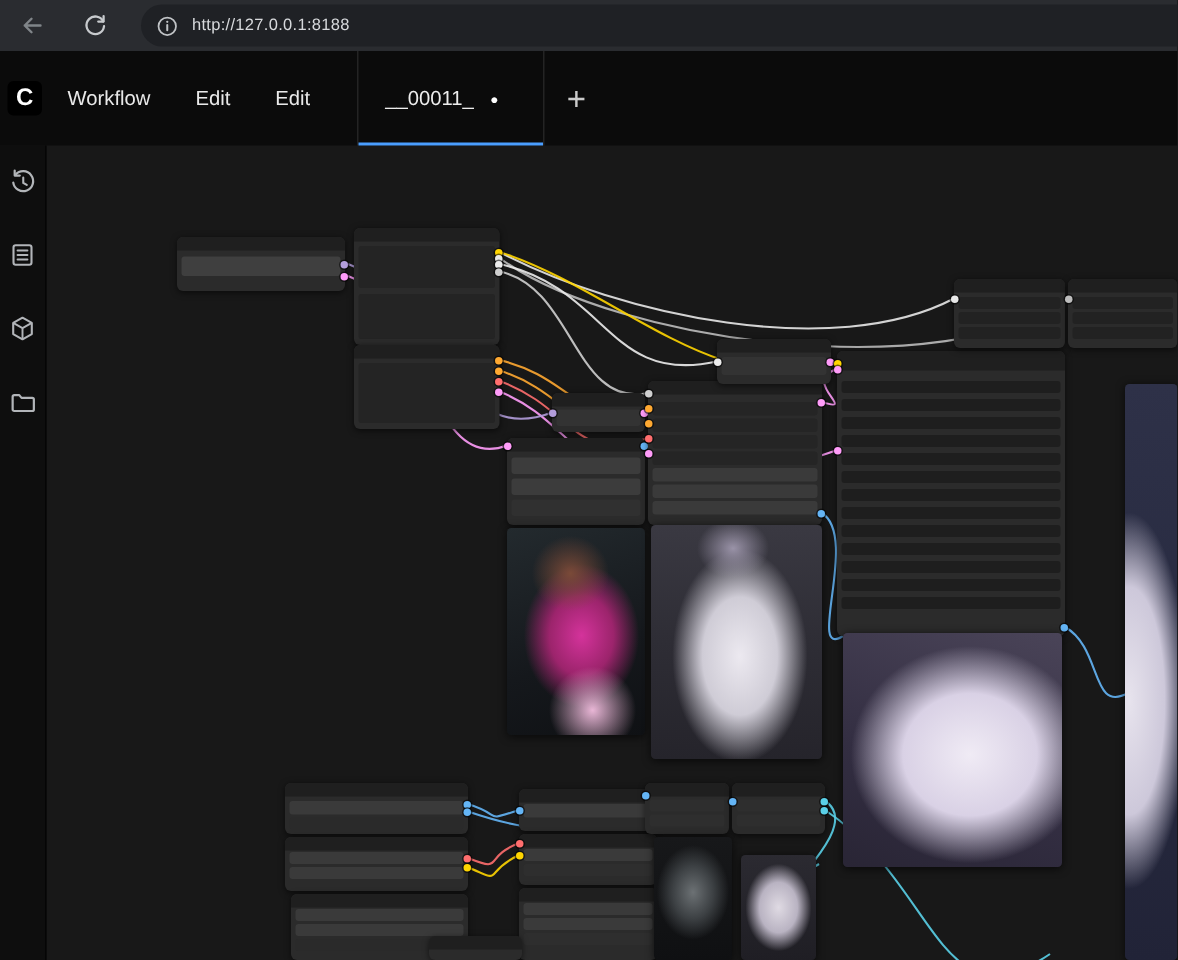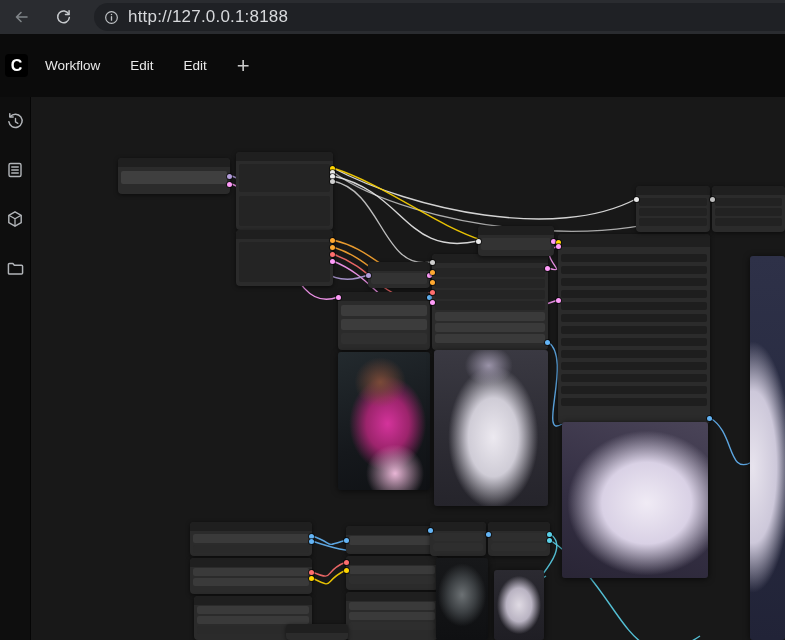--- a/index.html
+++ b/index.html
@@ -3,21 +3,21 @@
 <meta charset="utf-8">
 <style>
   * { box-sizing: border-box; margin: 0; padding: 0; }
   html,body { width:785px; height:640px; overflow:hidden; }
   body { position:relative; background:#181818; font-family:"Liberation Sans",sans-serif; }
 
   
   .chrome { position:absolute; top:0; left:0; right:0; height:34px; background:#2a2c30; display:flex; align-items:center; z-index:40; }
   .nav-btn { width:26px; height:26px; margin-left:8px; display:flex; align-items:center; justify-content:center; border-radius:50%; flex:0 0 auto; }
   .url-bar { position:absolute; left:94px; top:3px; right:-16px; height:28px; background:#1f2125; border-radius:14px; display:flex; align-items:center; padding-left:10px; }
-  .url-text { color:#d7d9dc; font-size:17px; margin-left:9px; letter-spacing:.2px; }
+  .url-text { color:#d7d9dc; font-size:11px; margin-left:9px; letter-spacing:.2px; }
 
   
   .menubar { position:absolute; top:34px; left:0; right:0; height:63px; background:#0b0b0b; z-index:30; display:flex; align-items:center; }
   .logo { width:23px; height:23px; margin-left:5px; background:#000; border-radius:4px; color:#fff; font-weight:bold; font-size:16px; display:flex; align-items:center; justify-content:center; }
   .menu-item { color:#e9e9e9; font-size:13.5px; padding:0 15px; cursor:default; }
   .menu-item:first-of-type { margin-left:2px; }
   .tab { height:100%; display:flex; align-items:center; padding:0 18px; margin-left:16px; position:relative; border-left:1px solid #242424; border-right:1px solid #242424; min-width:125px; }
   .tab::after { content:""; position:absolute; left:0; right:0; bottom:0; height:2px; background:var(--accent,#4a9eff); }
   .tab-label { color:#ededed; font-size:13.5px; }
   .dirty-dot { color:#ffffff; font-size:9px; margin-left:11px; }
@@ -246,20 +246,24 @@
     </svg>
     <span class="url-text">http://127.0.0.1:8188</span>
   </div>
 </div>
 
 <div class="menubar">
   <div class="logo">C</div>
   <span class="menu-item">Workflow</span>
   <span class="menu-item">Edit</span>
   <span class="menu-item">Edit</span>
+  <div class="tab">
+    <span class="tab-label">__00011_</span>
+    <span class="dirty-dot">●</span>
+  </div>
   <span class="new-tab">+</span>
 </div>
 
 <div class="sidebar">
   <div class="side-btn">
     <svg class="ic" width="19" height="19" viewBox="0 0 18 18">
       <path d="M4.1 4.3a6.3 6.3 0 1 1-1.4 4.9" fill="none" stroke="#b2b5b9" stroke-width="1.4" stroke-linecap="round"></path>
       <path d="M3.6 1.6v3.2h3.2" fill="none" stroke="#b2b5b9" stroke-width="1.4" stroke-linecap="round" stroke-linejoin="round"></path>
       <path d="M9 6v3.4l2.2 1.3" fill="none" stroke="#b2b5b9" stroke-width="1.3" stroke-linecap="round"></path>
     </svg>

